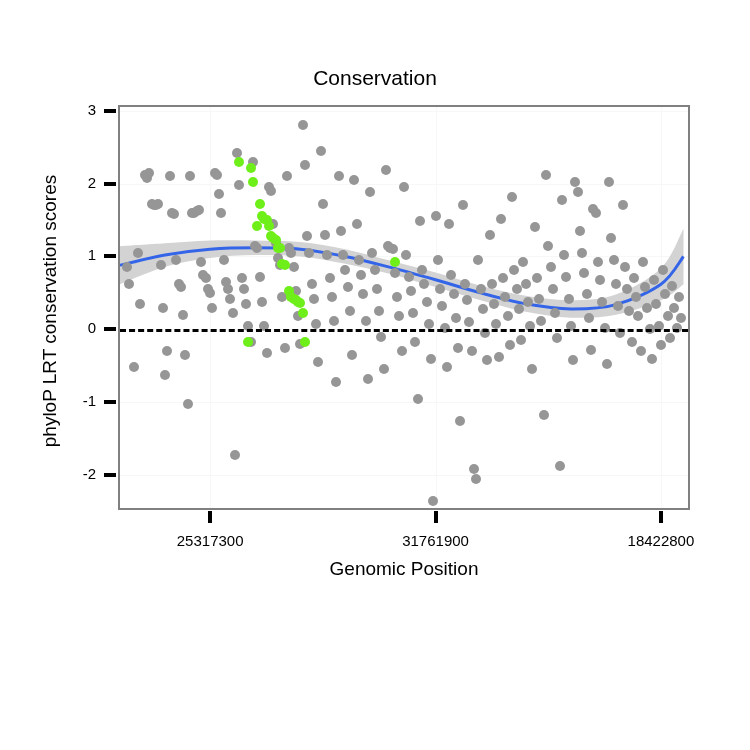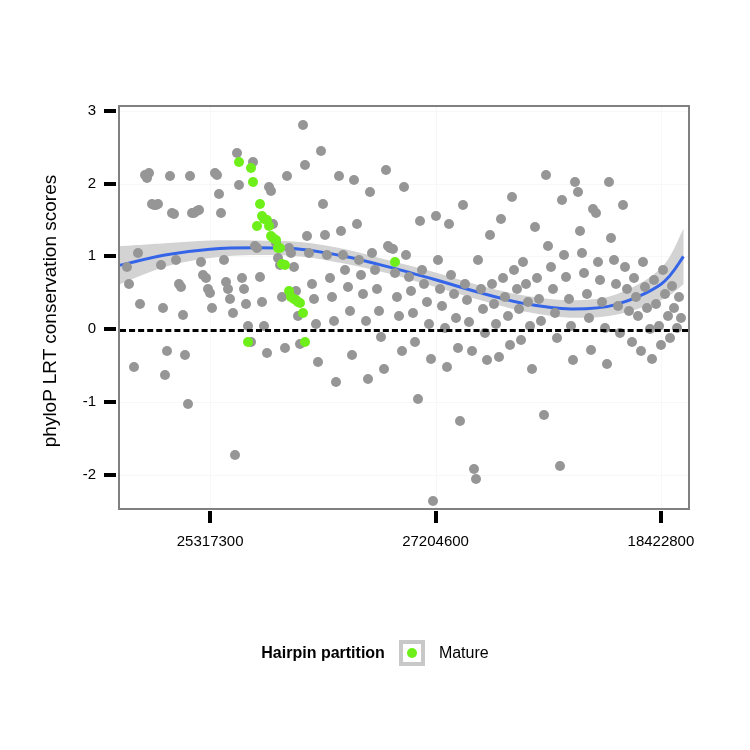--- a/index.html
+++ b/index.html
@@ -56,20 +56,21 @@
     display:flex;align-items:center;justify-content:center;
   }
   .legend-dot{width:10px;height:10px;border-radius:50%;background:#6fef19;}
   .legend-label{font-size:16px;color:#000;}
 </style>
 </head>
 <body>
 
 <div id="chart-root">
 
+  <div class="plot-title">Conservation</div>
 
   <div class="y-axis-title">phyloP LRT conservation scores</div>
 
   <div id="y-ticks">
       <div class="ytick-mark" style="top: 473.191px;"></div>
       <div class="ytick-label" style="top: 465.191px; left: 0px;">-2</div>
       <div class="ytick-mark" style="top: 400.282px;"></div>
       <div class="ytick-label" style="top: 392.282px; left: 0px;">-1</div>
       <div class="ytick-mark" style="top: 327.373px;"></div>
       <div class="ytick-label" style="top: 319.373px; left: 0px;">0</div>
@@ -369,27 +370,21 @@
         <div class="pt pt-green" style="left: 179.825px; top: 230.496px; width: 10px; height: 10px;"></div>
         <div class="pt pt-green" style="left: 269.984px; top: 150.296px; width: 10px; height: 10px;"></div>
       </div>
     <div class="zero-line" id="zero-line" style="top: 222.373px;"></div>
   </div>
 
   <div id="x-ticks">
       <div class="xtick-mark" style="left: 208.159px;"></div>
       <div class="xtick-label" style="left: 150.159px;">25317300</div>
       <div class="xtick-mark" style="left: 433.556px;"></div>
-      <div class="xtick-label" style="left: 375.556px;">27204600</div>
+      <div class="xtick-label" style="left: 375.556px;">31761900</div>
       <div class="xtick-mark" style="left: 658.952px;"></div>
       <div class="xtick-label" style="left: 600.952px;">18422800</div>
     </div>
 
-
-  <div class="legend">
-    <span class="legend-title">Hairpin partition</span>
-    <span class="legend-key">
-      <span class="legend-dot"></span>
-    </span>
-    <span class="legend-label">Mature</span>
-  </div>
+  <div class="x-axis-title">Genomic Position</div>
+
 
 </div>
 
 </body></html>

